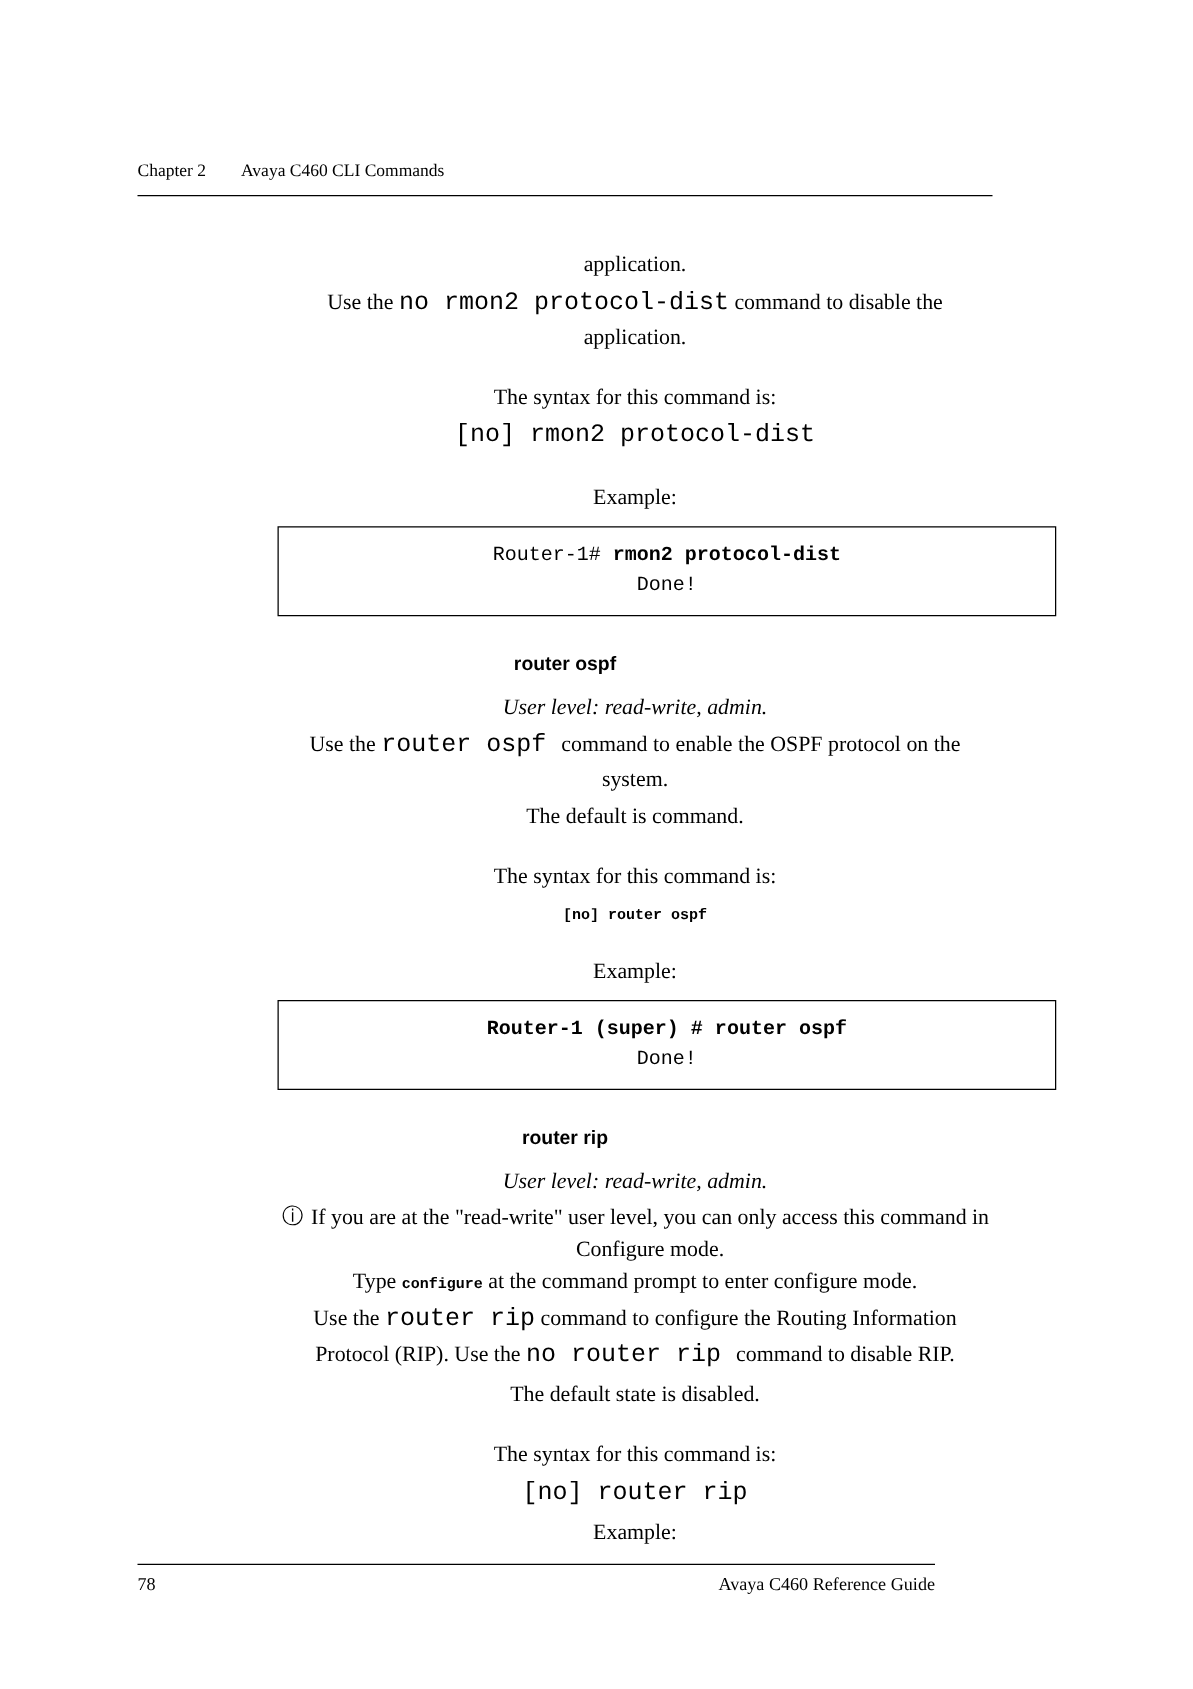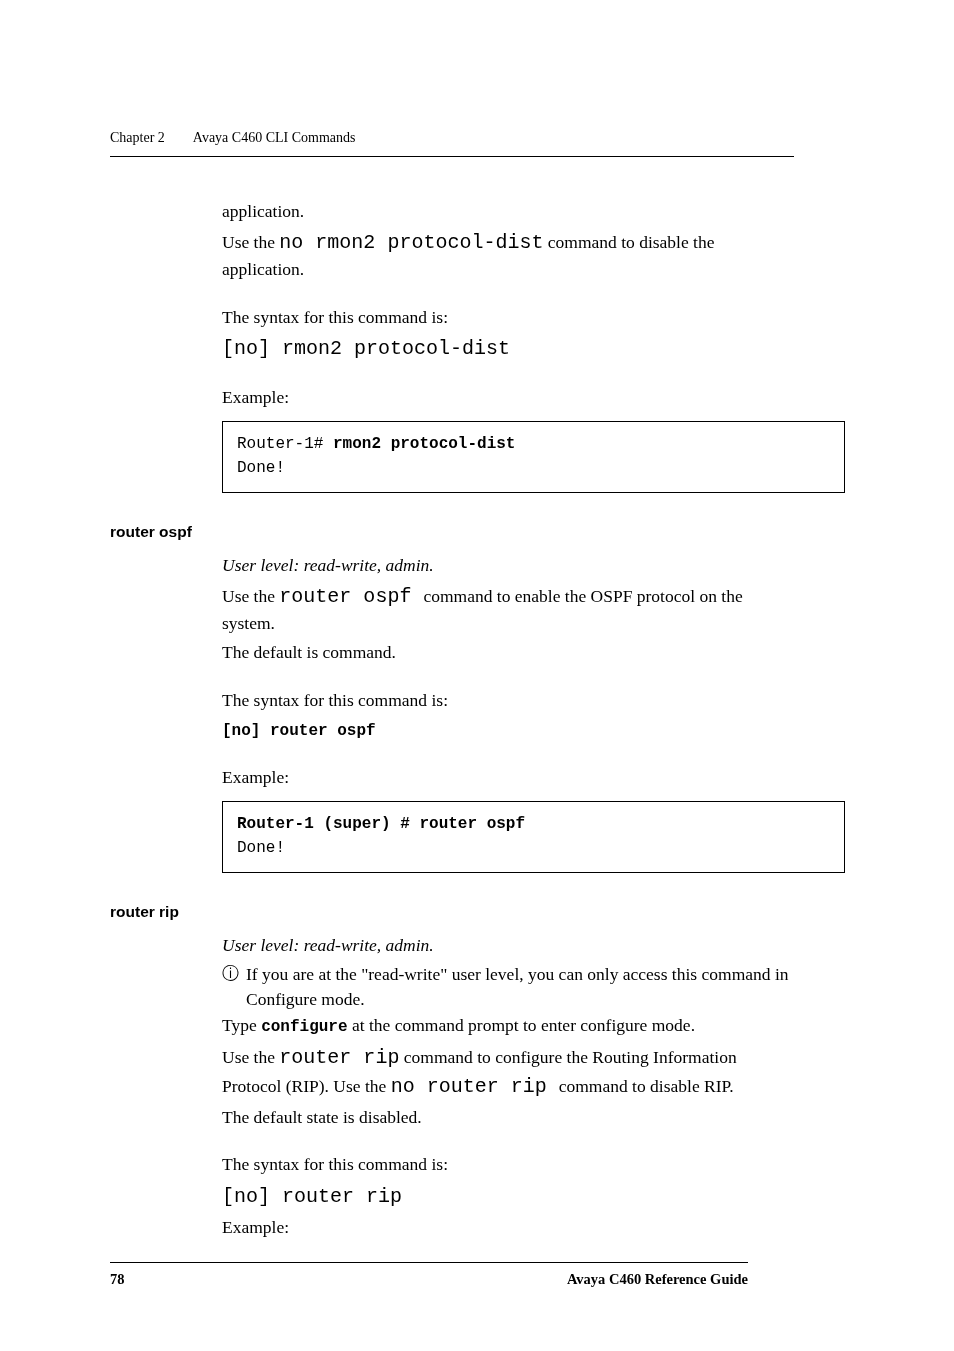--- a/index.html
+++ b/index.html
@@ -9,20 +9,21 @@
     background: #ffffff;
     font-family: "Palatino Linotype", "Book Antiqua", Palatino, Georgia, serif;
     color: #000000;
   }
   .page {
     width: 858px;
     height: 1351px;
     position: relative;
     box-sizing: border-box;
     padding: 130px 64px 0 110px;
+    text-align: center;
   }
   .runhead {
     font-size: 14px;
     margin-bottom: 10px;
     display: flex;
     gap: 28px;
   }
   .hr {
     border: none;
     border-top: 1px solid #000;
@@ -38,21 +39,21 @@
   }
   .para-gap {
     margin-top: 22px;
   }
   .mono {
     font-family: "Courier New", Courier, monospace;
     font-size: 20px;
   }
   .mono-b {
     font-family: "Courier New", Courier, monospace;
-    font-size: 16px;
+    font-size: 12px;
     font-weight: bold;
   }
   .italic {
     font-style: italic;
   }
   .codebox {
     border: 1px solid #000;
     padding: 10px 14px 12px 14px;
     font-family: "Courier New", Courier, monospace;
     font-size: 16px;
@@ -81,24 +82,23 @@
     flex-shrink: 0;
     line-height: 1.45;
   }
   .info-text {
     flex: 1;
   }
   .info-sub {
   }
   .footer {
     position: absolute;
-    bottom: 63px;
+    bottom: 74px;
     left: 110px;
     right: 110px;
-    font-weight: bold;
   }
   .footer-hr {
     border: none;
     border-top: 1px solid #000;
     margin: 0 0 8px 0;
   }
   .footer-row {
     display: flex;
     justify-content: space-between;
     font-size: 14.5px;

